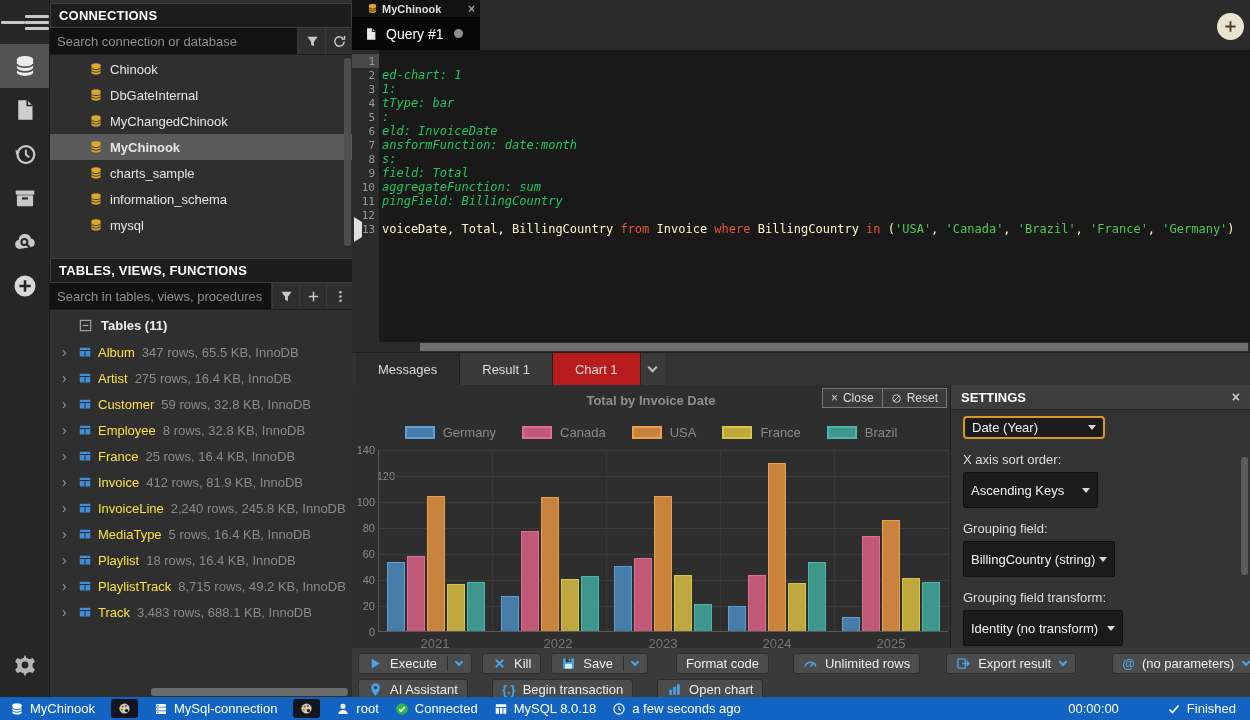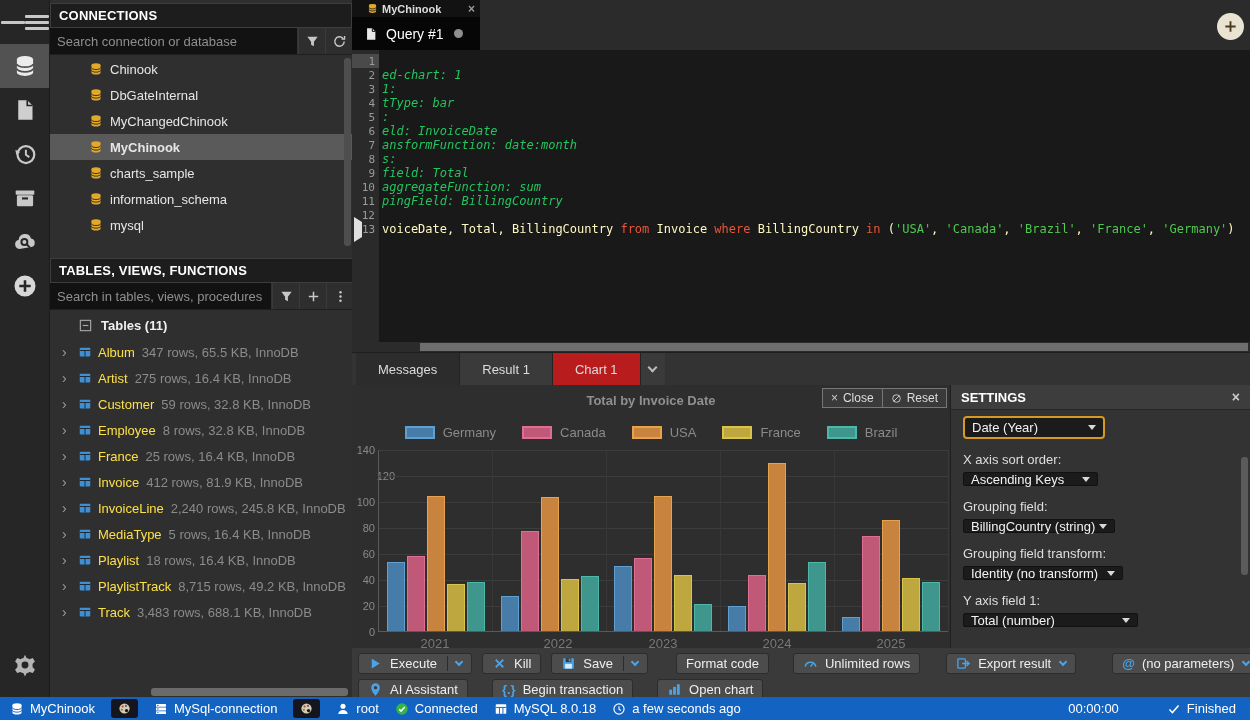--- a/index.html
+++ b/index.html
@@ -102,21 +102,21 @@
   .xlab { position:absolute; top:251px; width:114px; text-align:center; color:#787878; }
 
   
   #settings { position:absolute; left:950px; top:385px; width:300px; height:263px; background:#333;
     border-left:1px solid #202020; overflow:hidden; }
   #settings-head { height:25px; background:#3d3d3d; border-bottom:1px solid #262626; display:flex; align-items:center;
     padding:0 10px; font-weight:bold; color:#fff; }
   #settings-head .x { margin-left:auto; color:#ccc; font-size:14px; }
   #settings-body { padding:6px 12px 0 12px; }
   .slabel { color:#dedede; margin:13px 0 5px 0; }
-  .sselect { height:14px; background:#1b1b1b; color:#f2f2f2; display:flex; align-items:center;
+  .sselect { height:36px; background:#1b1b1b; color:#f2f2f2; display:flex; align-items:center;
     padding:0 7px; border:1px solid #111; border-radius:2px; }
   .sselect .txt { flex:1; white-space:nowrap; overflow:hidden; }
   .sel-caret { width:0; height:0; border-left:4px solid transparent; border-right:4px solid transparent; border-top:5px solid #d8d8d8; }
   .sselect.focused { border:2px solid #d79921; border-radius:4px; height:23px; }
   .w155{width:142px} .w135{width:135px} .w150{width:152px} .w158{width:160px} .w175{width:175px}
   #set-scroll { position:absolute; right:2px; top:72px; width:7px; height:118px; background:#5b5b5b; border-radius:3px; }
 
   
   #toolbar { position:absolute; left:352px; top:648px; width:898px; height:49px; background:#3a3a3a; padding:4px 0 0 6px; }
   .tb-row { display:flex; align-items:center; height:22px; margin-bottom:4px; }

